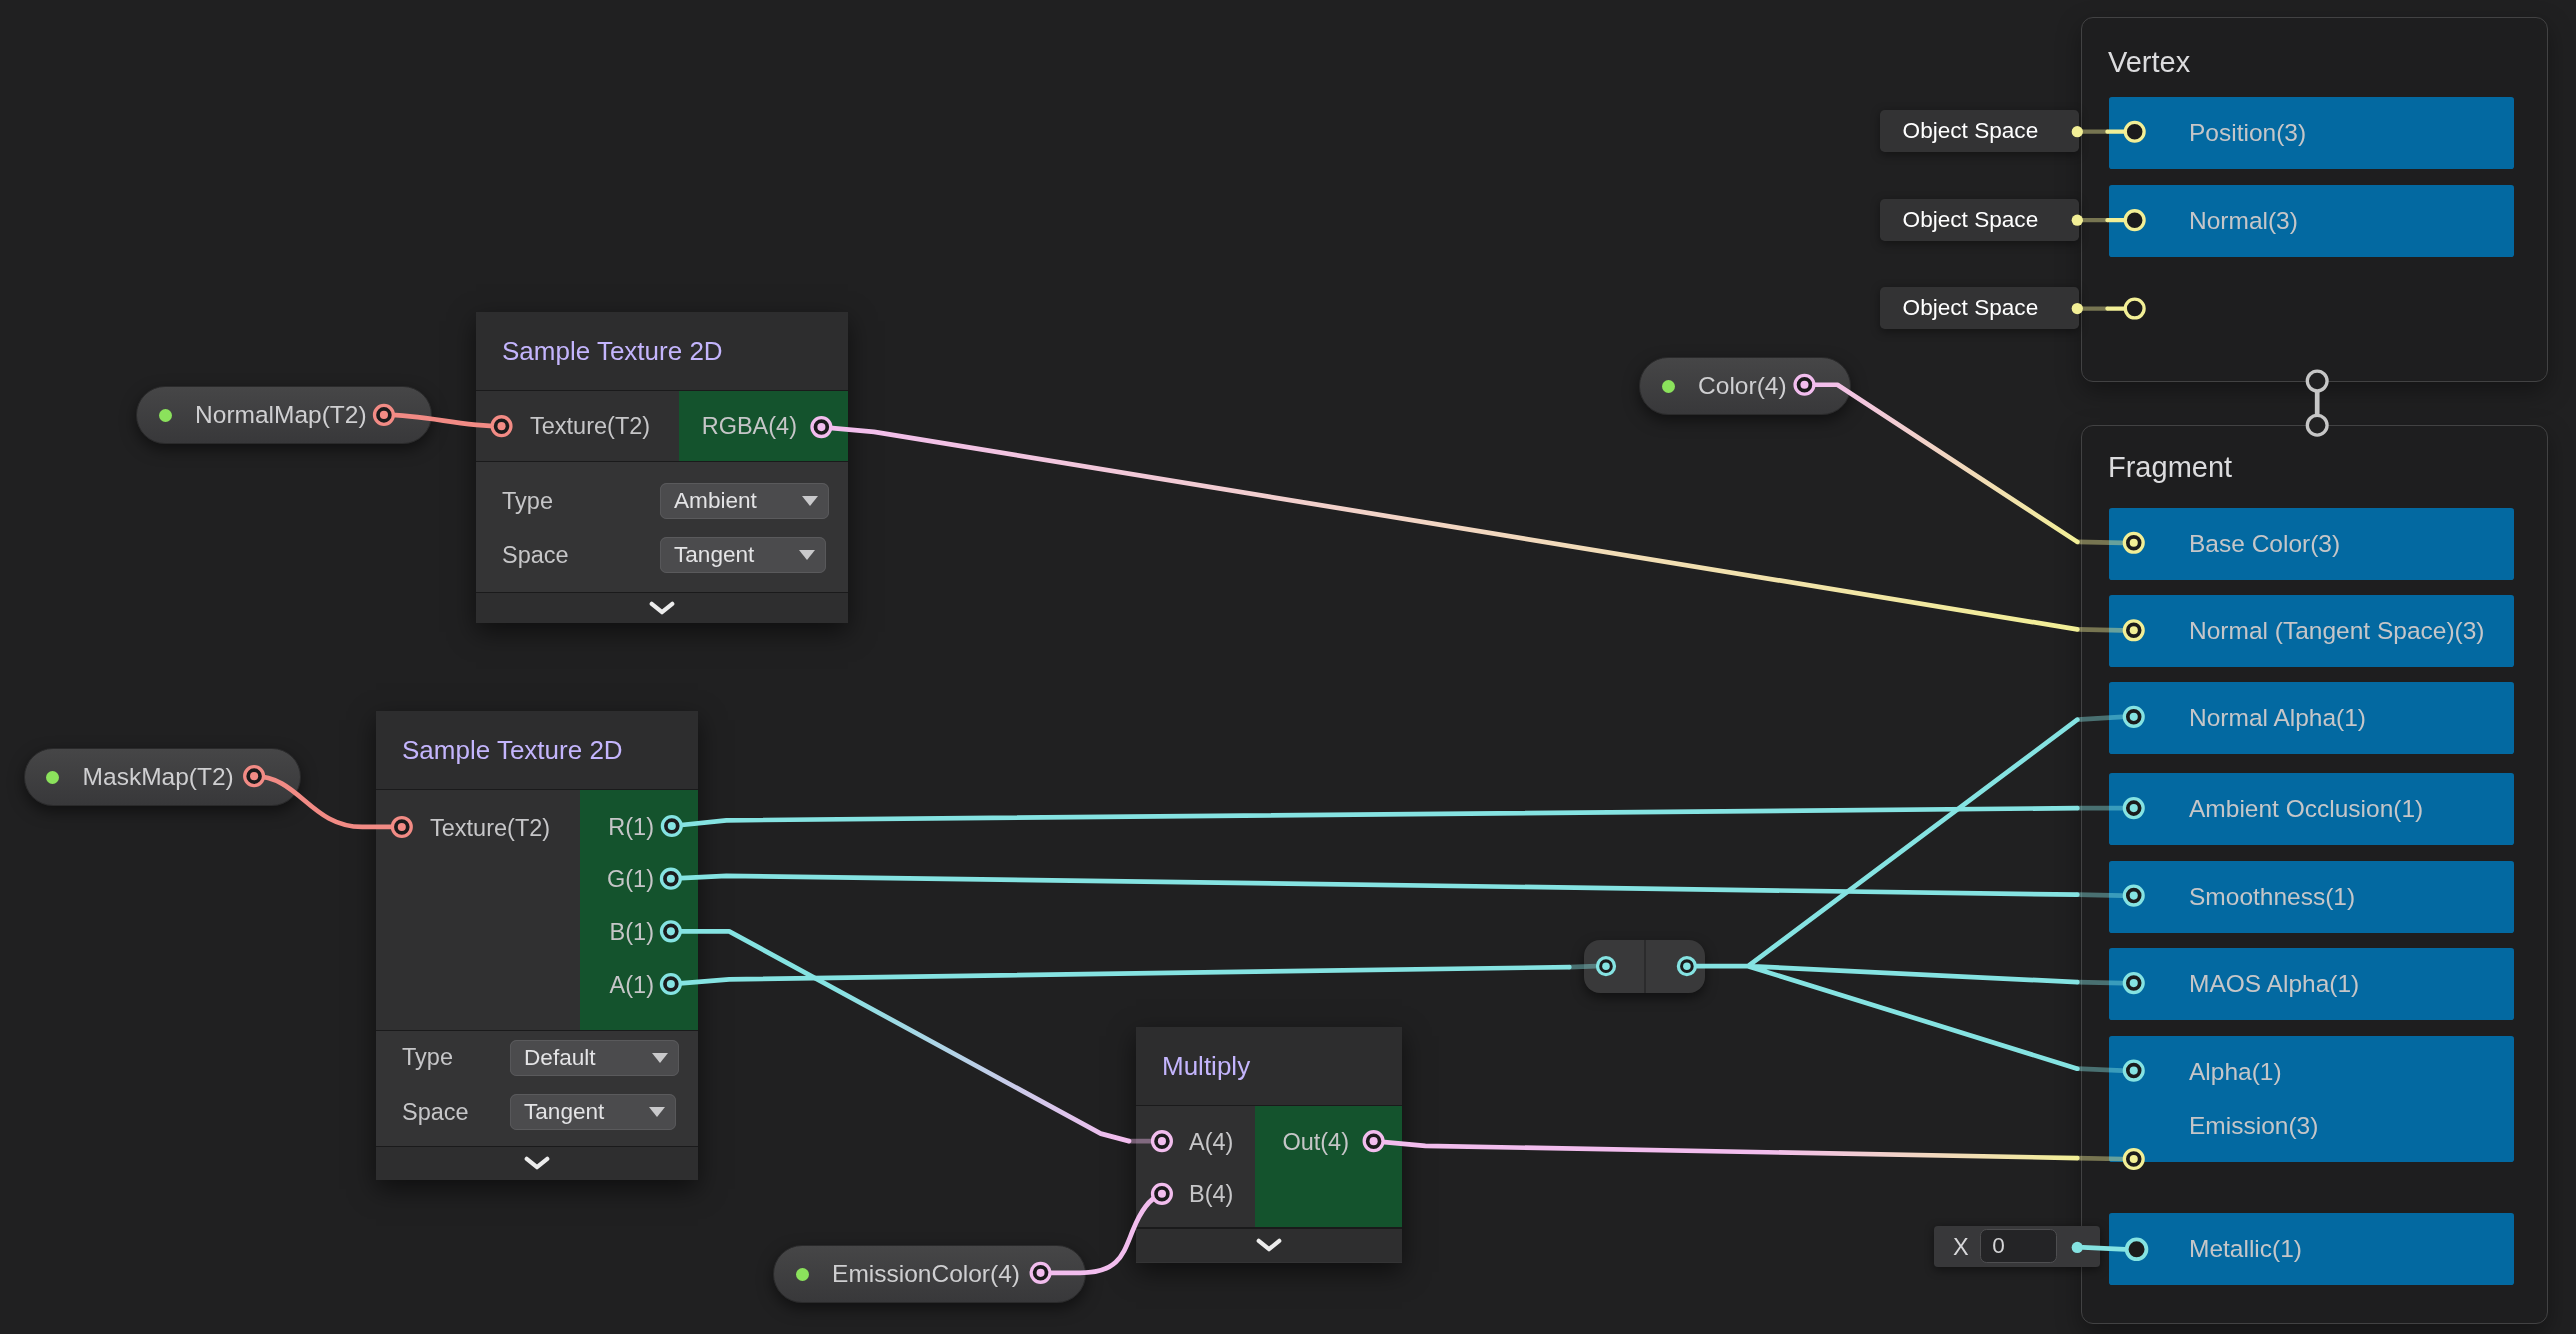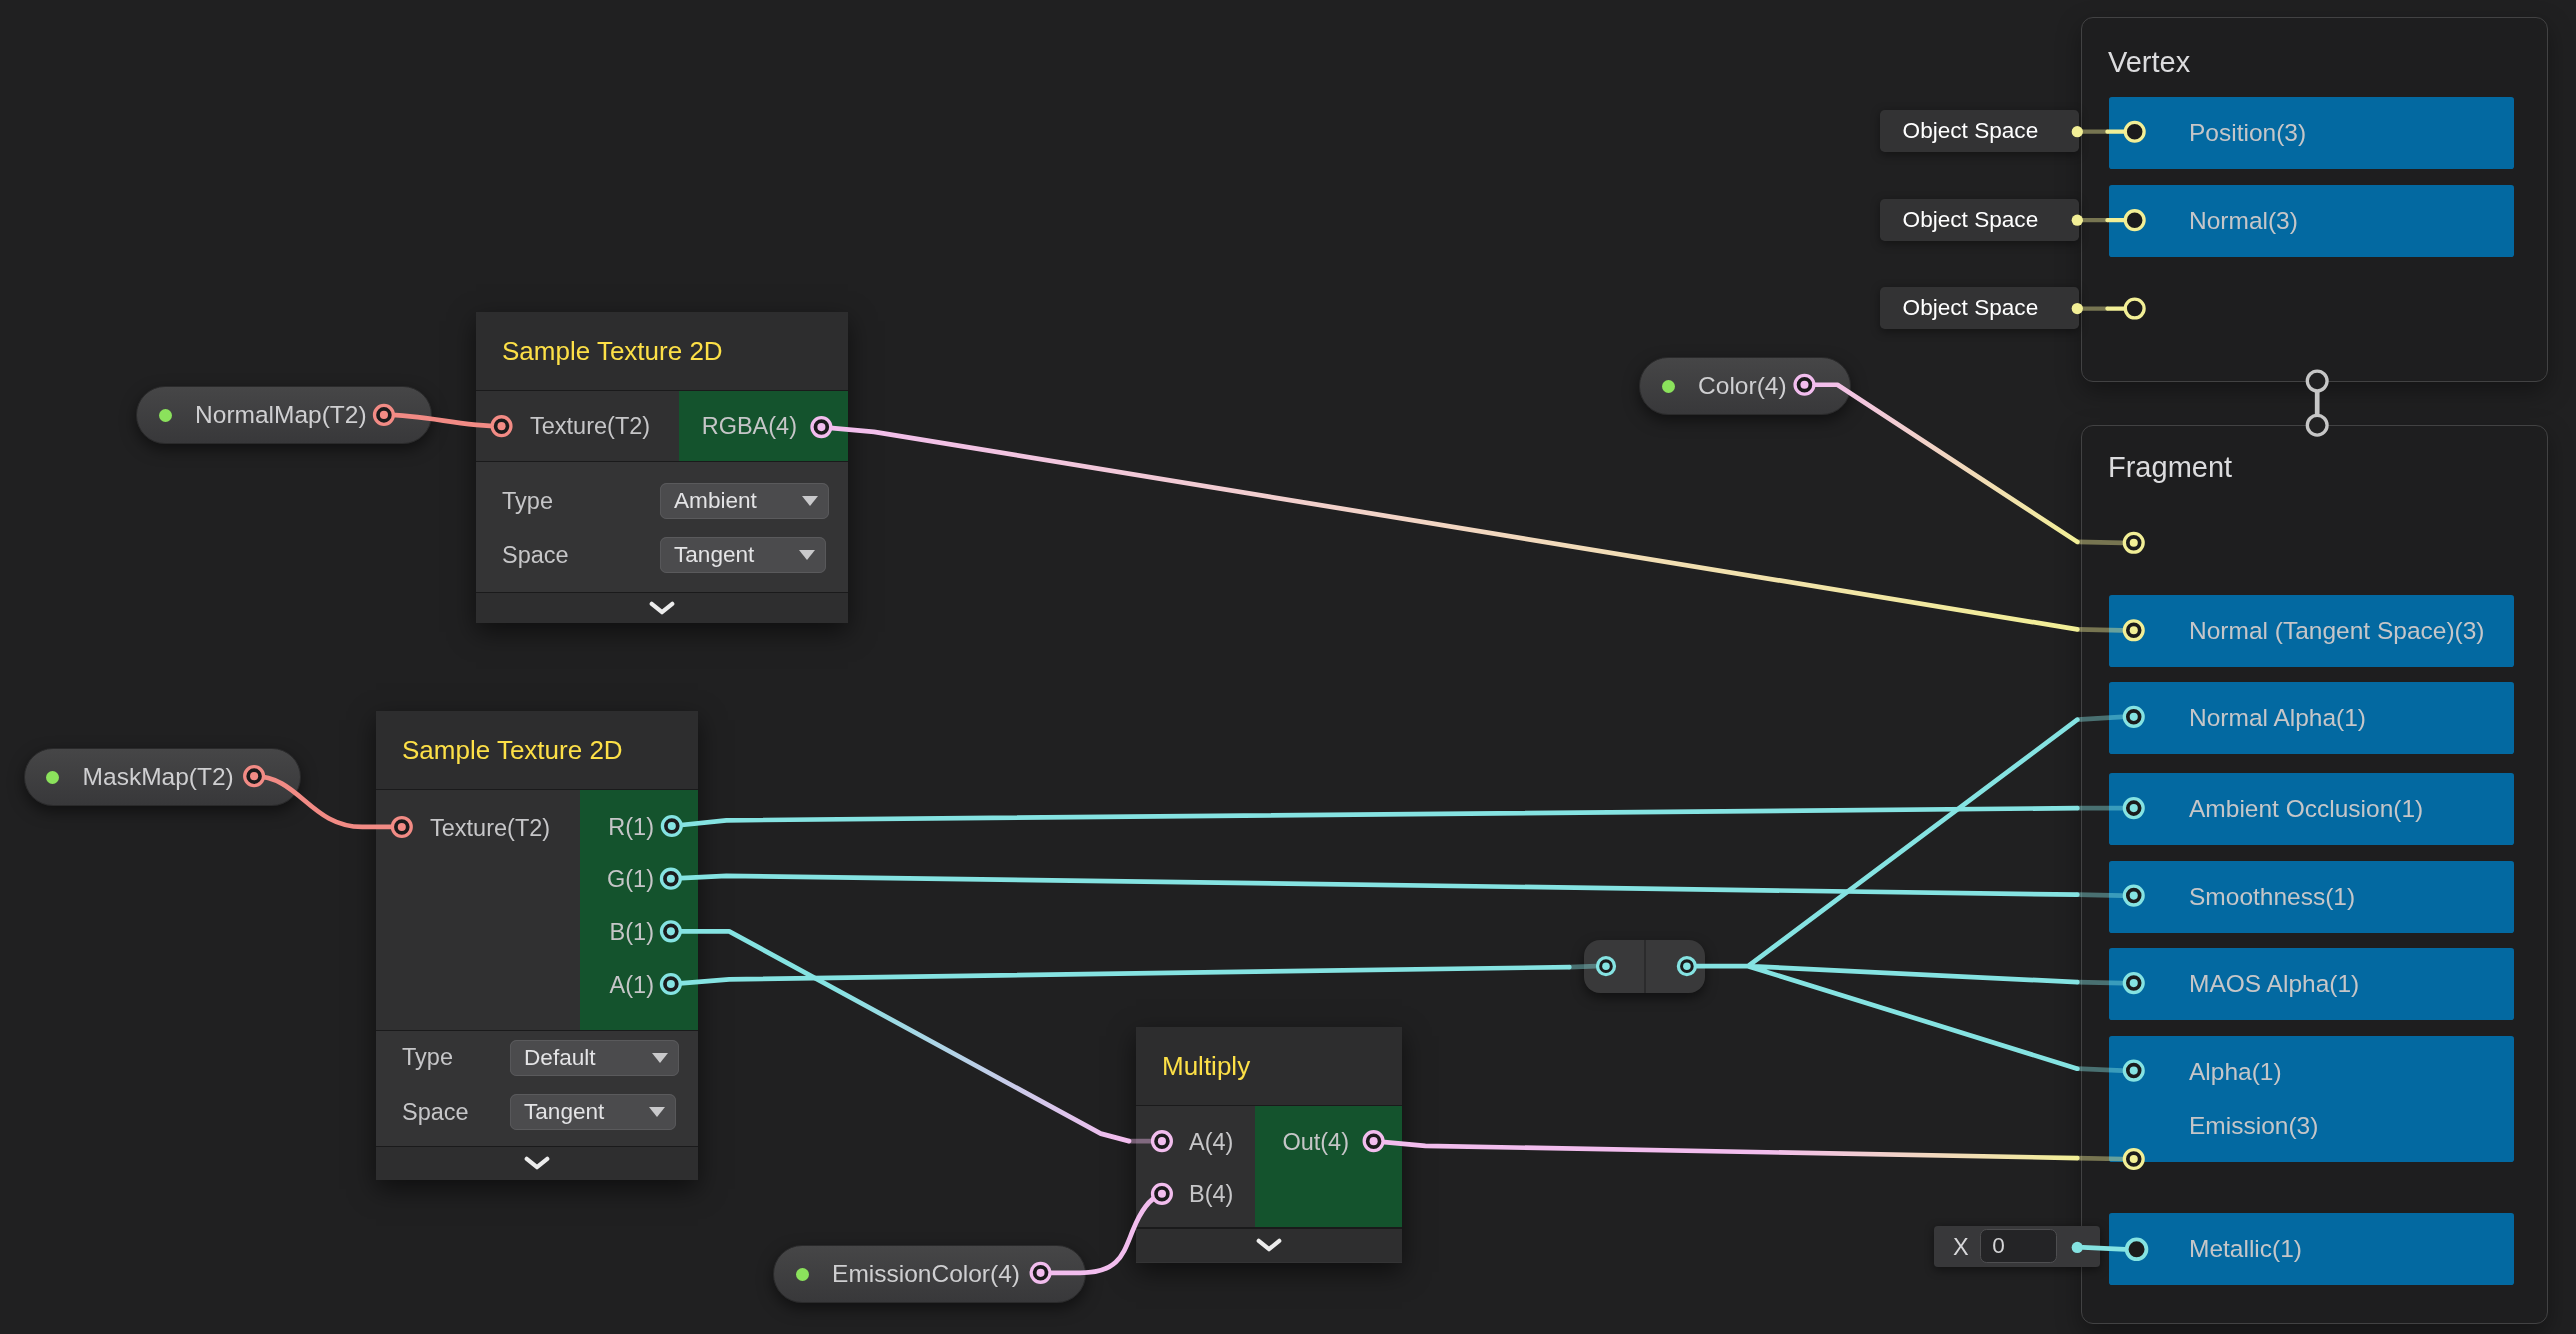--- a/index.html
+++ b/index.html
@@ -5,21 +5,21 @@
   html,body{margin:0;padding:0;background:#161617;}
   #canvas{
     position:relative; width:2576px; height:1334px; overflow:hidden;
     background:var(--canvas_bg,#202021);
     font-family:"Liberation Sans", sans-serif;
     -webkit-font-smoothing:antialiased;
   }
   
   .gnode{position:absolute;background:#343435;box-shadow:0 9.4px 24.5px rgba(0,0,0,.55);}
   .gn-title{height:78px;background:#2d2d2e;border-bottom:1.9px solid #1a1a1b;
-    display:flex;align-items:center;padding-left:26px;font-size:26px;color:#fde047;}
+    display:flex;align-items:center;padding-left:26px;font-size:26px;color:#c4b5fd;}
   .slots{display:flex;border-bottom:1.9px solid #1a1a1b;}
   .slot-in{background:#303031;position:relative;}
   .slot-out{background:#14532d;position:relative;flex:1;}
   .slot-label{position:absolute;font-size:23.5px;color:#c6c6c8;transform:translateY(-50%);white-space:nowrap;}
   .gn-body{position:relative;background:#343435;}
   .body-label{position:absolute;font-size:23.5px;color:#c6c6c8;transform:translateY(-50%);}
   .gn-footer{background:#2e2e2f;border-top:1.9px solid #1a1a1b;display:flex;align-items:center;justify-content:center;}
   .drop{position:absolute;height:36px;background:#4b4b4d;border-radius:6.6px;
     box-shadow:inset 0 0 0 0.9px #5a5a5c;display:flex;align-items:center;justify-content:space-between;
     padding:0 11.3px 0 14px;cursor:pointer;}
@@ -74,20 +74,23 @@
     <div class="ctx-row" style="top:79px;">
       <span>Position(3)</span>
       </div>
     <div class="ctx-row" style="top:167px;">
       <span>Normal(3)</span>
       </div>
   </div>
 
   <div class="ctx-node z1" style="left:2081px;top:425px;width:465px;height:897px;">
     <div class="ctx-title" style="top:24.5px;">Fragment</div>
+    <div class="ctx-row" style="top:82px;">
+        <span>Base Color(3)</span>
+      </div>
     <div class="ctx-row" style="top:169px;">
         <span>Normal (Tangent Space)(3)</span>
       </div>
     <div class="ctx-row" style="top:256px;">
         <span>Normal Alpha(1)</span>
       </div>
     <div class="ctx-row" style="top:347px;">
         <span>Ambient Occlusion(1)</span>
       </div>
     <div class="ctx-row" style="top:435px;">

